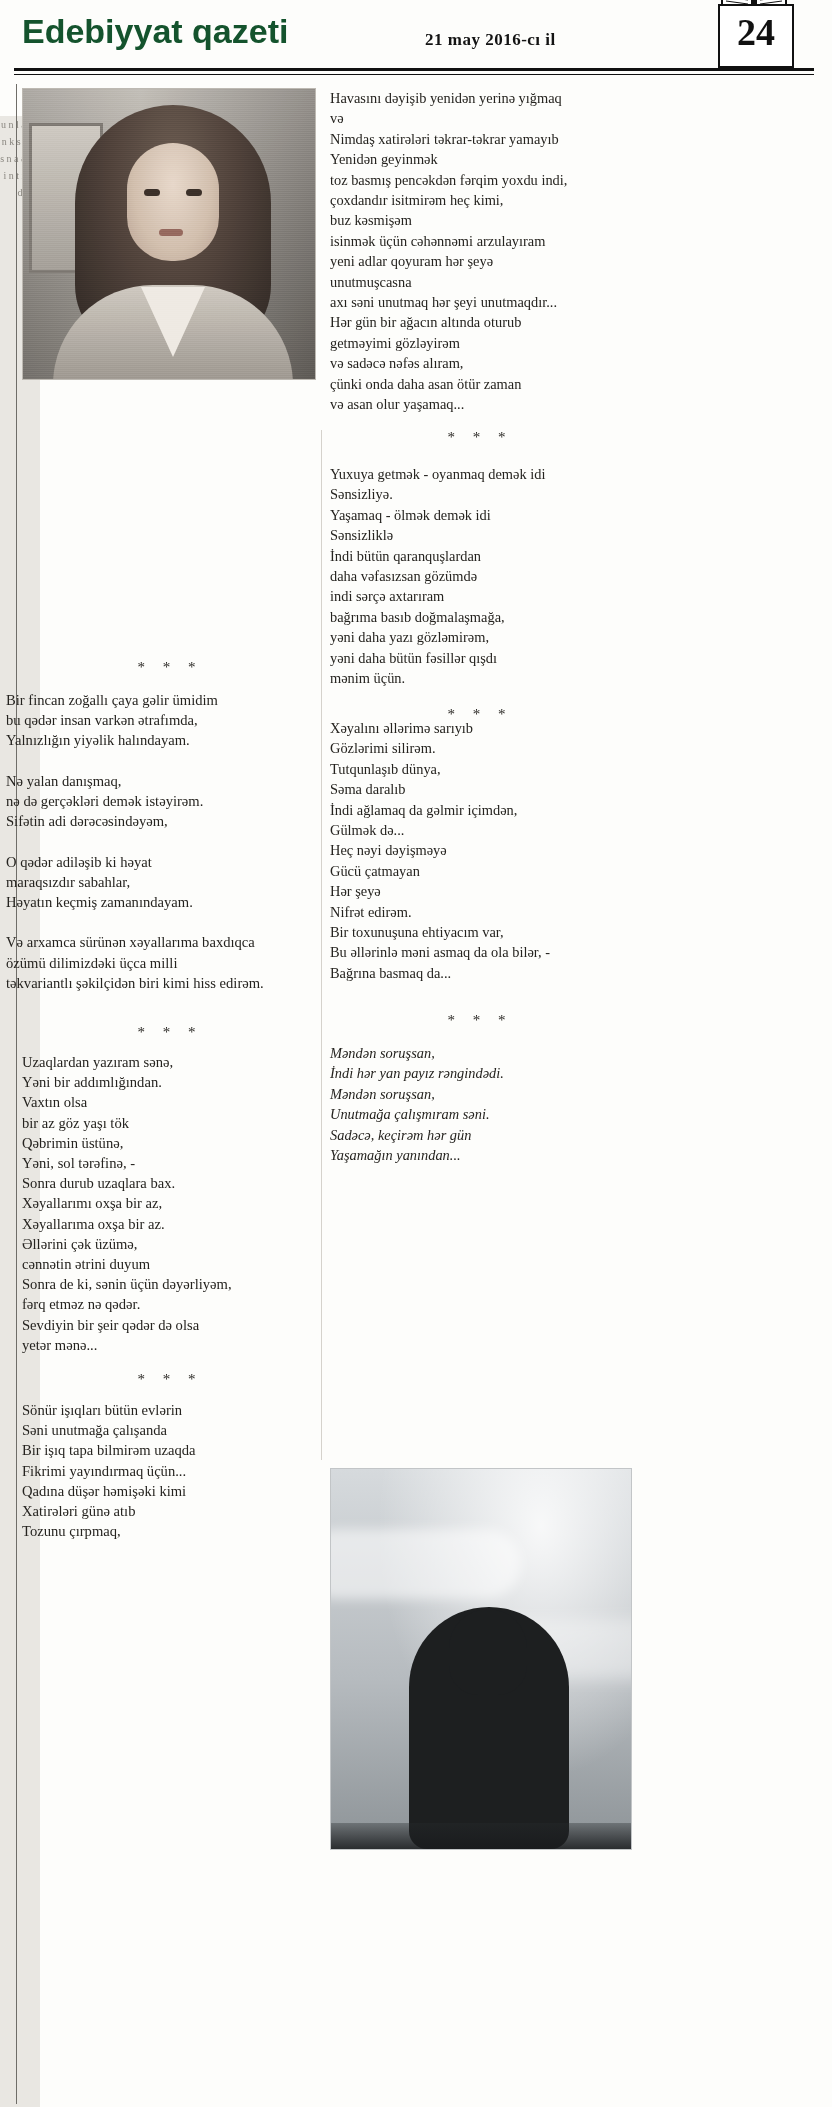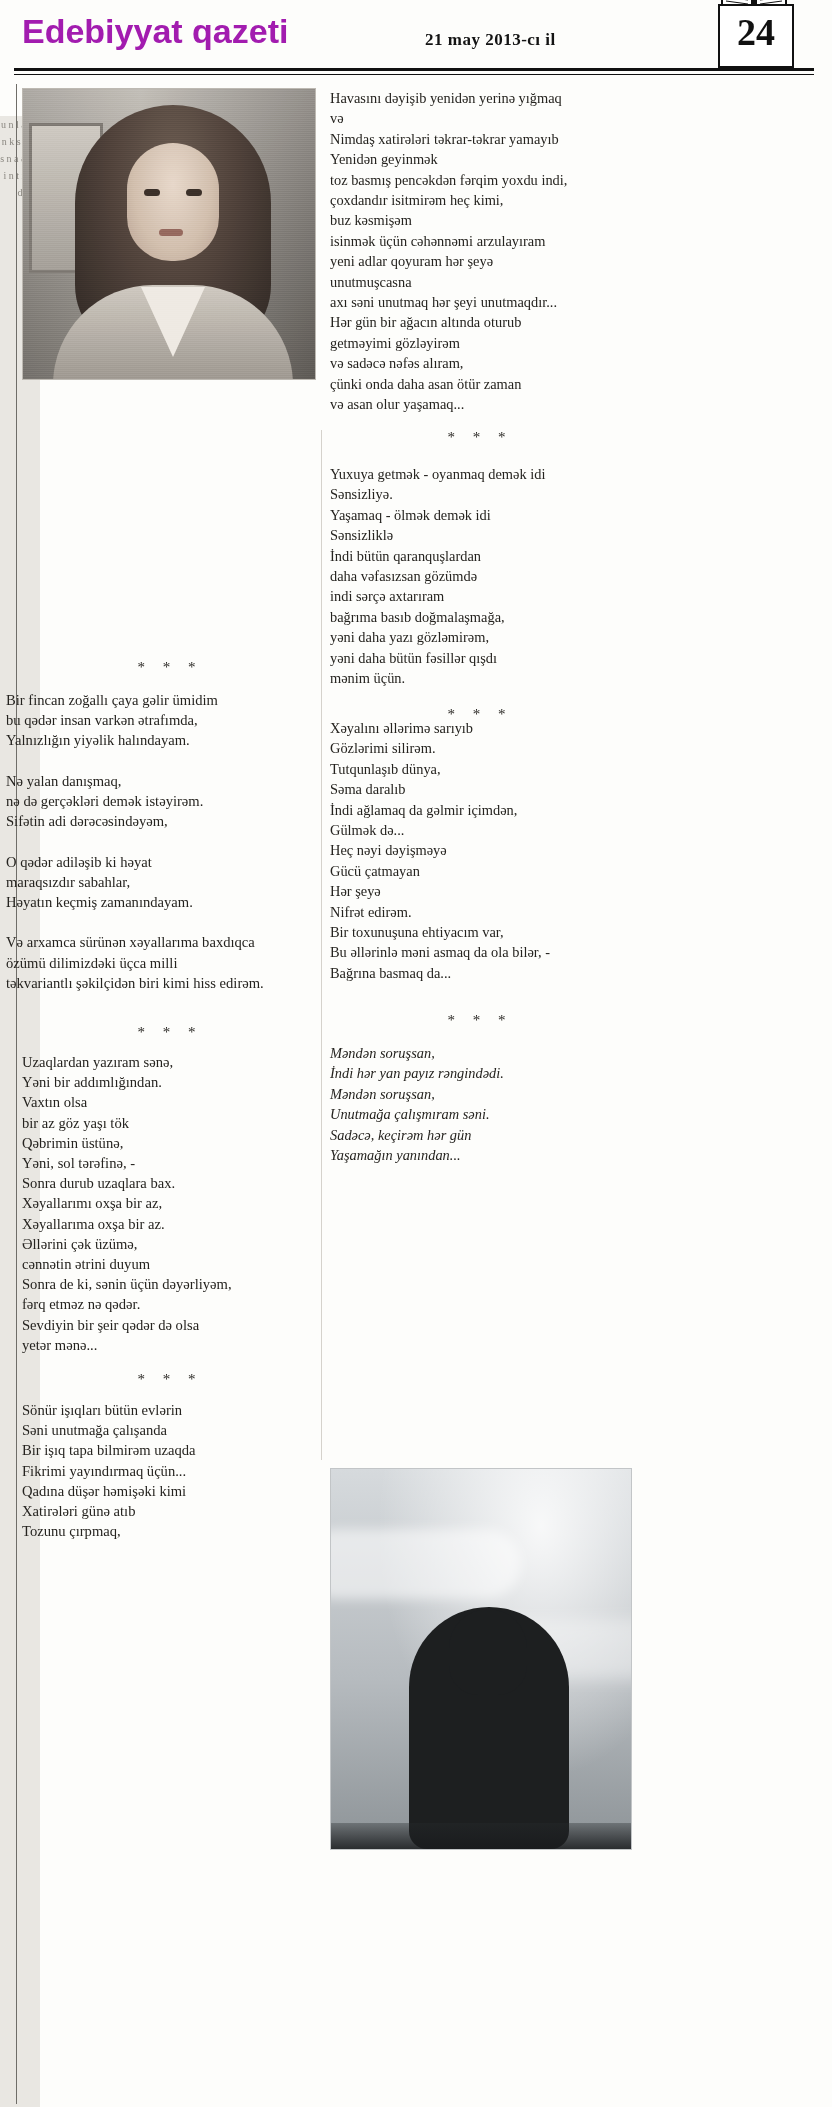--- a/index.html
+++ b/index.html
@@ -28,21 +28,21 @@
     height: 78px;
   }
   .masthead-title {
     position: absolute;
     left: 22px;
     top: 12px;
     font-family: "Liberation Sans", sans-serif;
     font-weight: bold;
     font-size: 34px;
     letter-spacing: 0px;
-    color: #a21caf;
+    color: #14532d;
   }
   .masthead-date {
     position: absolute;
     left: 425px;
     top: 30px;
     font-family: "Liberation Serif", serif;
     font-weight: bold;
     font-size: 17px;
     letter-spacing: 0.5px;
     color: #141414;
@@ -279,21 +279,21 @@
     border-left: 1px solid #d5d2cc;
   }
 </style>
 </head>
 <body>
 
 <div class="page">
 
   <div class="masthead">
     <div class="masthead-title">Edebiyyat qazeti</div>
-    <div class="masthead-date">21 may 2013-cı il</div>
+    <div class="masthead-date">21 may 2016-cı il</div>
 
     <svg class="book-icon" viewBox="0 0 72 26">
       <path d="M4 22 L4 4 L34 8 L34 24 Z" fill="#ffffff" stroke="#111" stroke-width="2"></path>
       <path d="M68 22 L68 4 L38 8 L38 24 Z" fill="#ffffff" stroke="#111" stroke-width="2"></path>
       <line x1="36" y1="8" x2="36" y2="24" stroke="#111" stroke-width="2"></line>
       <line x1="8" y1="11" x2="30" y2="14" stroke="#111" stroke-width="1"></line>
       <line x1="8" y1="15" x2="30" y2="18" stroke="#111" stroke-width="1"></line>
       <line x1="42" y1="14" x2="64" y2="11" stroke="#111" stroke-width="1"></line>
       <line x1="42" y1="18" x2="64" y2="15" stroke="#111" stroke-width="1"></line>
     </svg>

